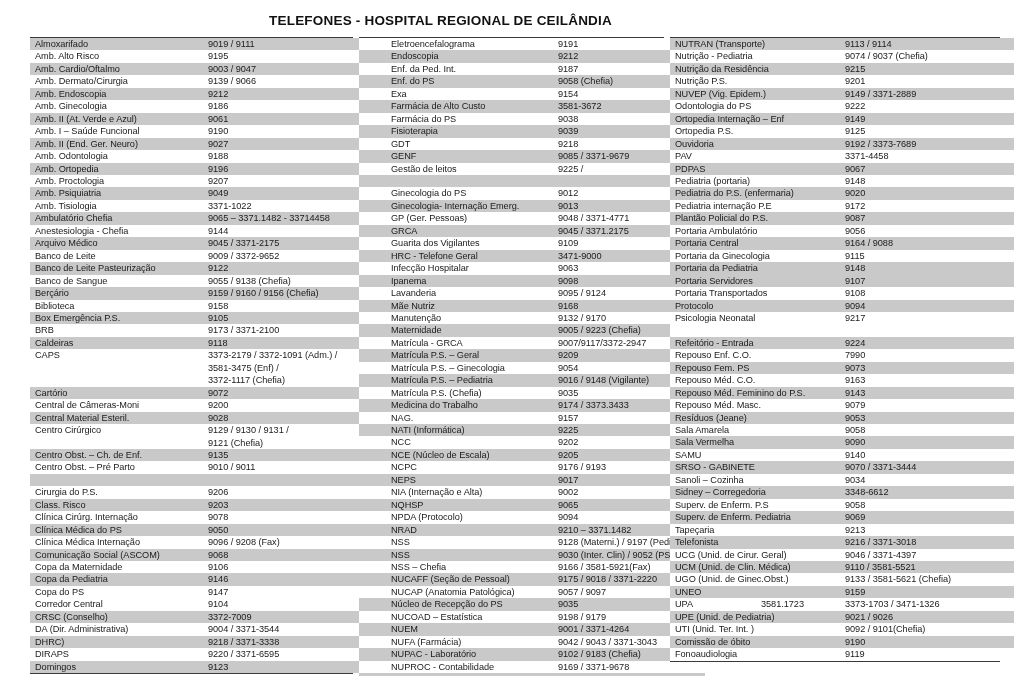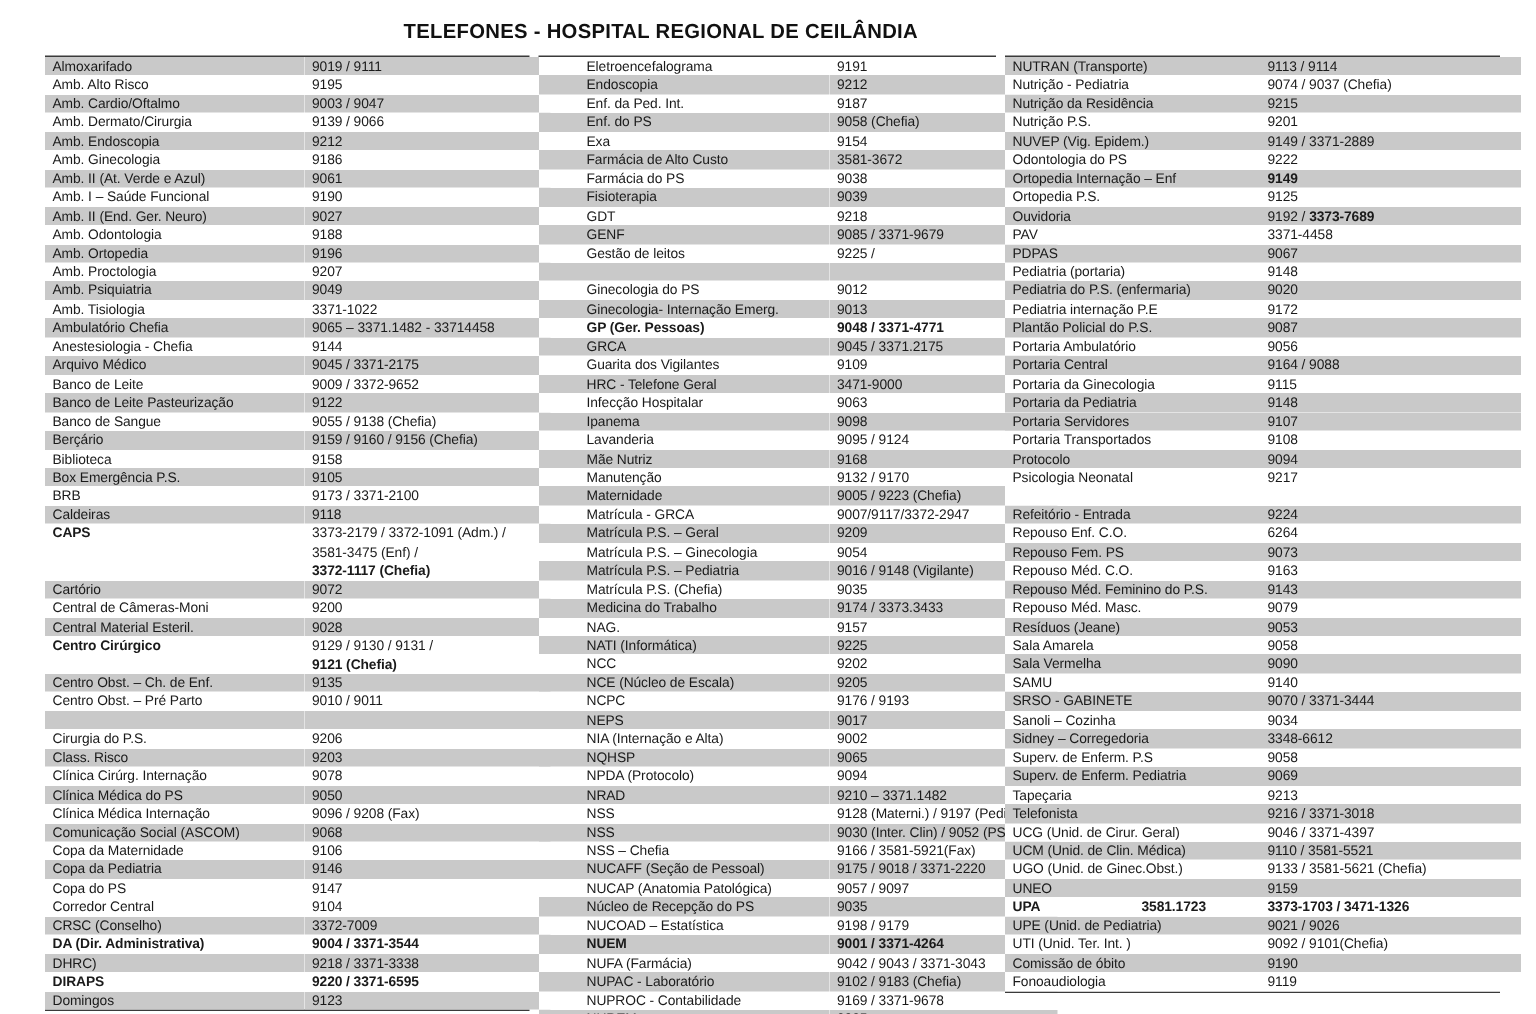--- a/index.html
+++ b/index.html
@@ -66,21 +66,21 @@
   tr.shade td { background: #c9c9c9; }
   tr.plain td { background: #ffffff; }
   td.name { }
   td.num { }
   .c1 td.name { width: 166px; margin-left: 36px; }
   .c1 td.num  { width: 157px; margin-left: 20px; }
   .c2 td.name { width: 160px; padding-left: 32px; }
   .c2 td.num  { width: 145px; }
   .c3 td.name { width: 163px; }
   .c3 td.num  { width: 167px; }
-  .b { font-weight: bold; }
+  .b { font-weight: normal; }
   .upa-grid {
     display: flex;
   }
   .upa-grid .u1 { width: 86px; }
   .upa-grid .u2 { width: 74px; }
 </style>
 </head>
 <body>
 
 <div id="page">
@@ -610,21 +610,21 @@
             <tr class="plain">
               <td class="name"></td>
               <td class="num"></td>
             </tr>
             <tr class="shade">
               <td class="name">Refeitório - Entrada</td>
               <td class="num">9224</td>
             </tr>
             <tr class="plain">
               <td class="name">Repouso Enf. C.O.</td>
-              <td class="num">6264</td>
+              <td class="num">7990</td>
             </tr>
             <tr class="shade">
               <td class="name">Repouso Fem. PS</td>
               <td class="num">9073</td>
             </tr>
             <tr class="plain">
               <td class="name">Repouso Méd. C.O.</td>
               <td class="num">9163</td>
             </tr>
             <tr class="shade">

